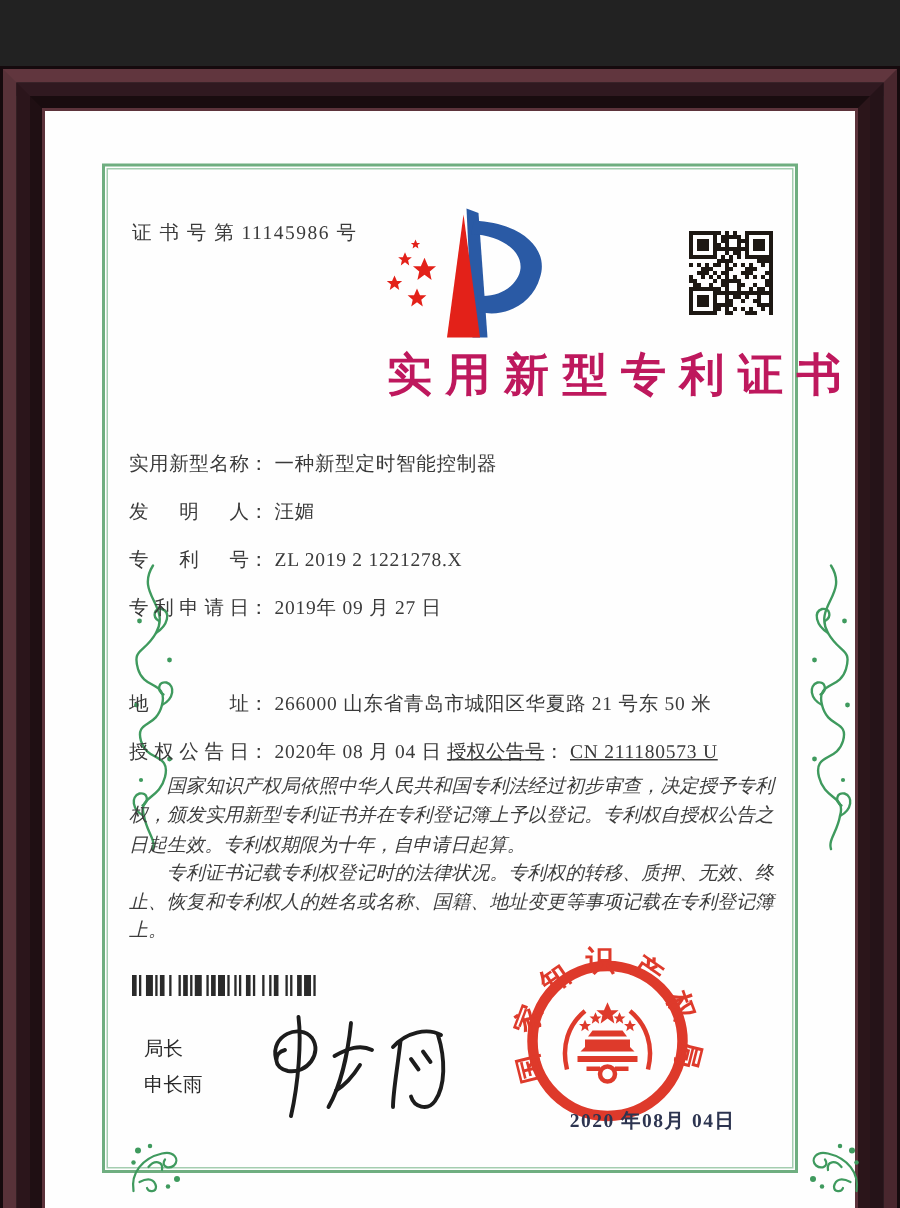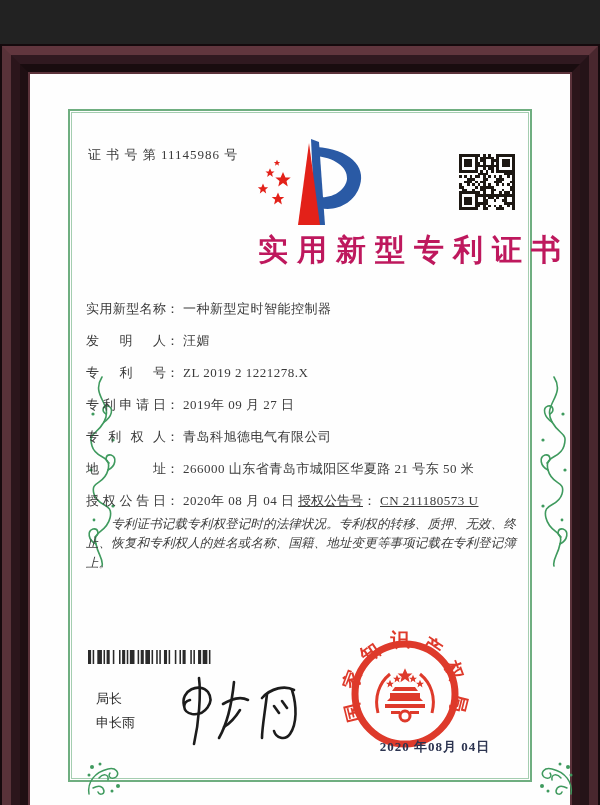--- a/index.html
+++ b/index.html
@@ -382,34 +382,32 @@
         </div>
         <div class="frow" style="top:226px">
           <span class="flabel">实用新型名称</span><span class="fcolon">：</span><span class="fvalue">一种新型定时智能控制器</span>
         </div>
         <div class="frow" style="top:290px">
           <span class="flabel">专利号</span><span class="fcolon">：</span><span class="fvalue">ZL 2019 2 1221278.X</span>
         </div>
         <div class="frow" style="top:322px">
           <span class="flabel">专利申请日</span><span class="fcolon">：</span><span class="fvalue">2019年 09 月 27 日</span>
         </div>
-        <div class="frow" style="top:354px">
-          <span class="flabel">专利权人</span><span class="fcolon">：</span><span class="fvalue">青岛科旭德电气有限公司</span>
-        </div>
         <div class="frow" style="top:386px">
           <span class="flabel">地址</span><span class="fcolon">：</span><span class="fvalue">266000 山东省青岛市城阳区华夏路 21 号东 50 米</span>
         </div>
         <div class="frow" style="top:418px">
           <span class="flabel">授权公告日</span><span class="fcolon">：</span><span class="fvalue">2020年 08 月 04 日</span>
           <span class="grant2">
             <span>授权公告号</span><span class="fcolon">：</span><span class="fvalue">CN 211180573 U</span>
           </span>
         </div>
 
         <div class="paras">
+          <p>国家知识产权局依照中华人民共和国专利法经过初步审查，决定授予专利权，颁发实用新型专利证书并在专利登记簿上予以登记。专利权自授权公告之日起生效。专利权期限为十年，自申请日起算。</p>
           <p>专利证书记载专利权登记时的法律状况。专利权的转移、质押、无效、终止、恢复和专利权人的姓名或名称、国籍、地址变更等事项记载在专利登记簿上。</p>
         </div>
 
         <svg id="barcode" class="barcode" width="152" height="14">
                   <rect x="0" y="0" width="3.1" height="14" fill="#2a2a2a"></rect>
                   <rect x="4.65" y="0" width="1.55" height="14" fill="#2a2a2a"></rect>
                   <rect x="9.3" y="0" width="4.65" height="14" fill="#2a2a2a"></rect>
                   <rect x="15.500000000000002" y="0" width="1.55" height="14" fill="#2a2a2a"></rect>
                   <rect x="18.6" y="0" width="3.1" height="14" fill="#2a2a2a"></rect>
                   <rect x="24.800000000000004" y="0" width="1.55" height="14" fill="#2a2a2a"></rect>

